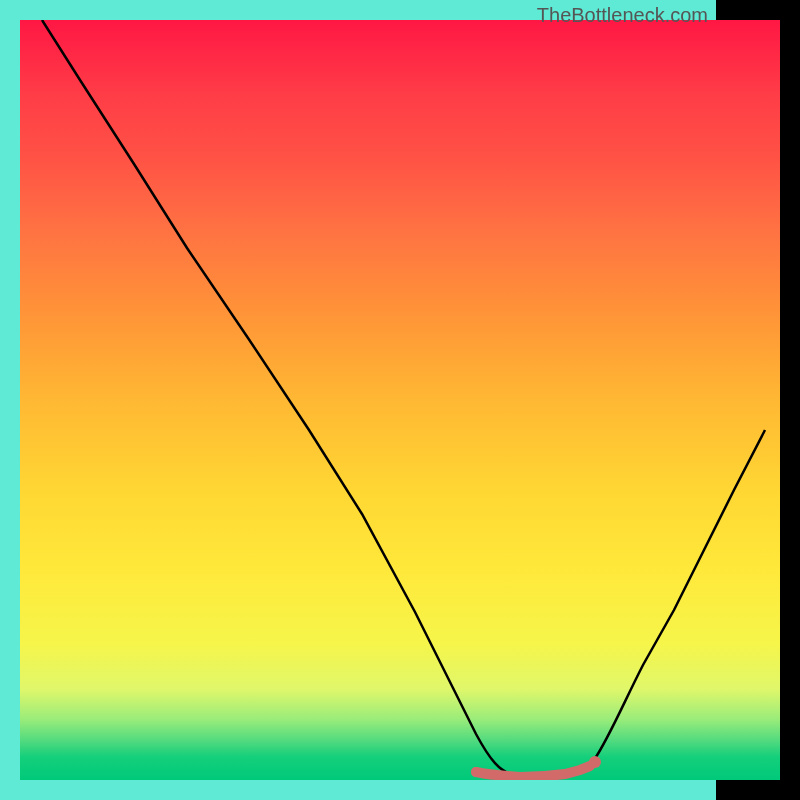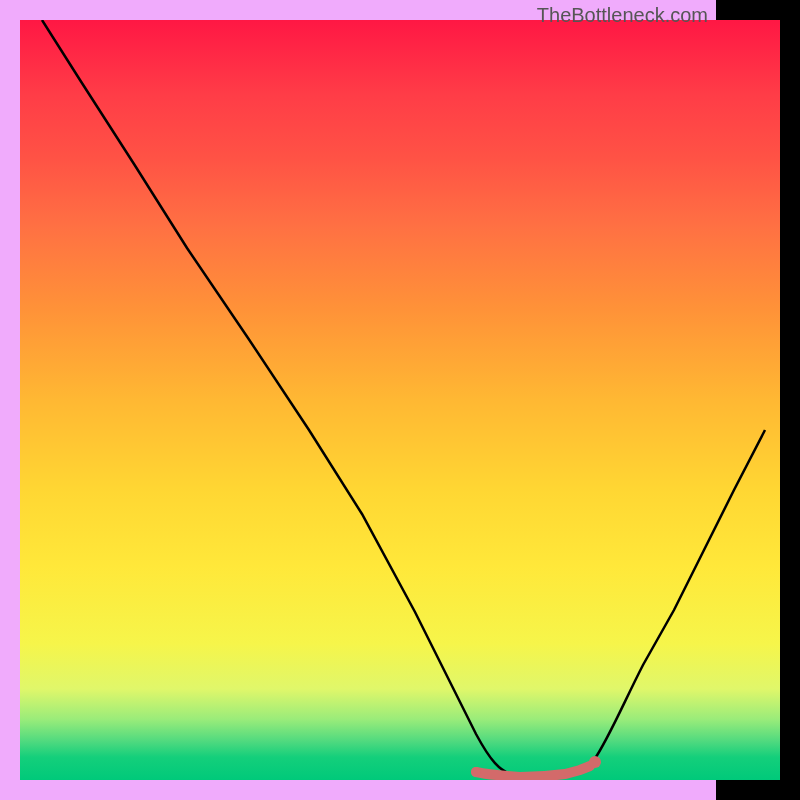--- a/index.html
+++ b/index.html
@@ -7,21 +7,21 @@
     width: 800px;
     height: 800px;
     background: #000;
     position: relative;
     font-family: Arial, sans-serif;
   }
   .container {
     width: 716px;
     height: 800px;
     position: relative;
-    background: #f0abfc;
+    background: #5eead4;
   }
   .plot-area {
     position: absolute;
     left: 20px;
     top: 20px;
     width: 760px;
     height: 760px;
     background: linear-gradient(to bottom,
       #ff1744 0%,
       #ff3d47 10%,

